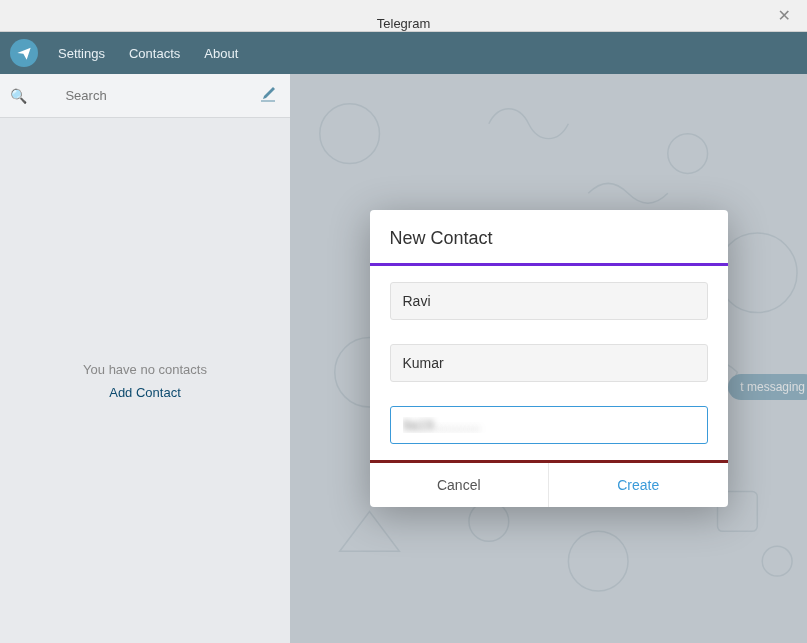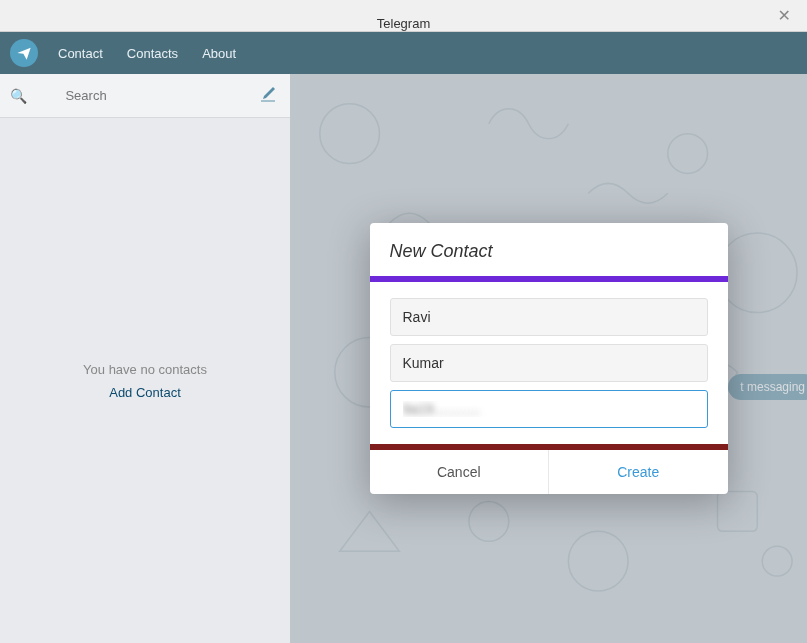--- a/index.html
+++ b/index.html
@@ -163,50 +163,49 @@
     
     .modal {
       background: #fff;
       width: 358px;
       border-radius: 4px;
       box-shadow: 0 8px 40px rgba(0,0,0,0.3);
       overflow: hidden;
     }
     .modal-header {
       padding: 18px 20px 14px;
-      border-bottom: 6px solid #6d28d9;
-      font-style: italic;
+      border-bottom: 3px solid #6d28d9;
     }
     .modal-title {
       font-size: 18px;
       font-weight: 500;
       color: #333;
     }
     .modal-body {
       padding: 16px 20px;
       display: flex;
       flex-direction: column;
-      gap: 8px;
+      gap: 24px;
     }
     .modal-input {
       width: 100%;
       padding: 10px 12px;
       background: #f5f5f5;
       border: 1px solid #e0e0e0;
       border-radius: 3px;
       font-size: 14px;
       color: #333;
       outline: none;
     }
     .modal-input.phone-focused {
       border-color: #3a9ad9;
       background: #fff;
     }
     .modal-footer {
-      border-top: 6px solid #7f1d1d;
+      border-top: 3px solid #7f1d1d;
       display: flex;
     }
     .modal-btn {
       flex: 1;
       padding: 14px;
       border: none;
       background: transparent;
       font-size: 14px;
       cursor: pointer;
       font-weight: 400;
@@ -227,21 +226,21 @@
   <span class="title-bar-title">Telegram</span>
   <button class="title-bar-close">✕</button>
 </div>
 
 <div class="menu-bar">
   <div class="menu-logo">
     <svg viewBox="0 0 24 24" fill="white">
       <path d="M2 12L22 4L16 22L11 13L2 12Z"></path>
     </svg>
   </div>
-  <span class="menu-item">Contact</span>
+  <span class="menu-item">Settings</span>
   <span class="menu-item">Contacts</span>
   <span class="menu-item">About</span>
 </div>
 
 <div class="main-area">
 
   <div class="sidebar">
     <div class="search-bar">
       <span class="search-icon-wrap">🔍</span>
       <input class="search-input" type="text" placeholder="Search" style="">

